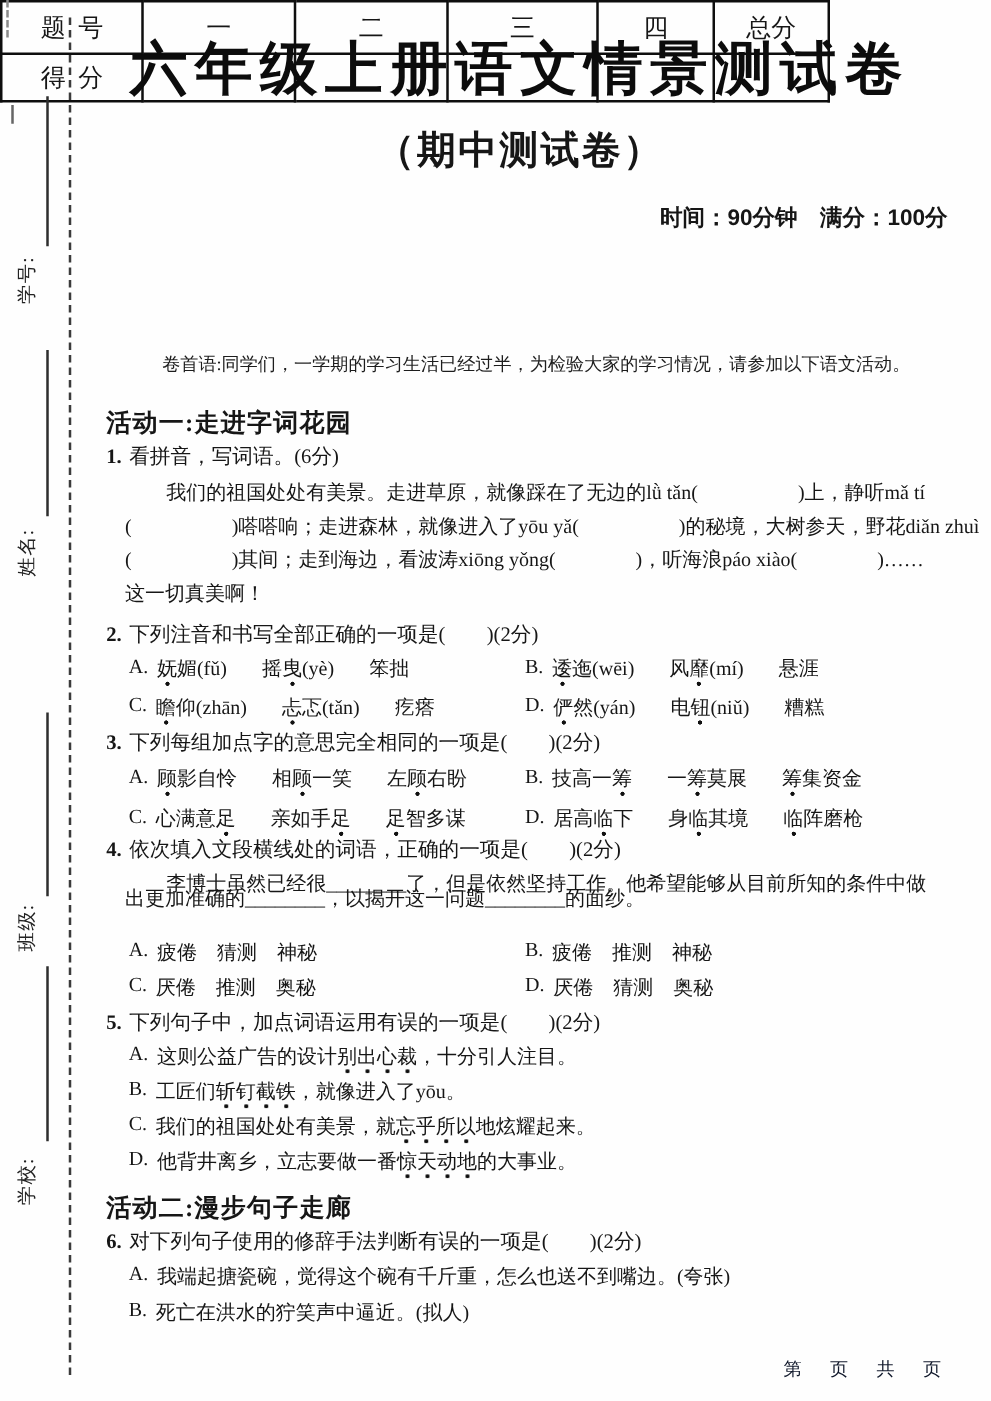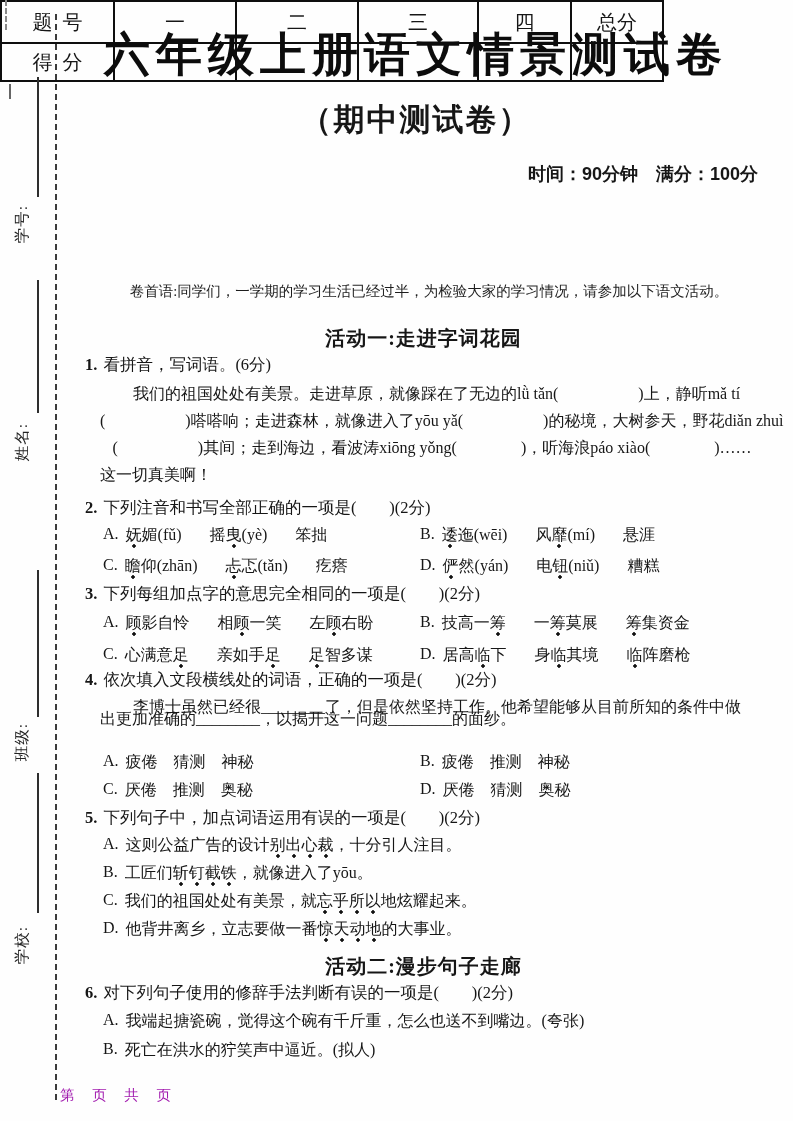--- a/index.html
+++ b/index.html
@@ -43,41 +43,41 @@
   .score-table{left:100px;top:192px;border-collapse:collapse;table-layout:fixed;}
   .score-table td,.score-table th{
     border:2px solid #0e0e0e;text-align:center;vertical-align:middle;
     font-size:20px;font-weight:400;padding:0;
   }
   .score-table .r1 td,.score-table .r1 th{height:40px;margin-left:44px;}
   .score-table .r2 td,.score-table .r2 th{height:36px;}
   .cell-label{letter-spacing:10px;text-indent:10px;}
   
   .preface{left:96px;width:666px;top:282px;text-align:center;font-size:14.5px;color:#1d1d1d;white-space:nowrap;}
-  .h-activity{left:85px;width:677px;text-align:center;font-size:20px;font-weight:700;letter-spacing:1px;white-space:nowrap;}
+  .h-activity{left:85px;width:677px;font-size:20px;font-weight:700;letter-spacing:1px;white-space:nowrap;}
   .stem{left:85px;font-size:16.5px;white-space:nowrap;}
   .qno{font-weight:700;margin-right:6px;}
   .line{left:100px;width:664px;font-size:16px;white-space:nowrap;}
   .ind{padding-left:33px;}
   .optrow{left:103px;width:660px;display:flex;font-size:16px;white-space:nowrap;}
   .col-l{width:317px;flex:0 0 317px;}
   .opt{display:flex;white-space:nowrap;}
   .ol{margin-right:7px;}
   .w{margin-right:28px;display:inline-block;}
   .w:last-child{margin-right:0;}
   
   .em{
     padding-bottom:6px;
     background-image:radial-gradient(circle,#111 1.5px,transparent 1.9px);
     background-size:1em 6px;background-repeat:repeat-x;background-position:0 100%;
   }
   .footer{
-    left:60px;width:700px;top:1086px;text-align:left;
-    font-family:Liberation Serif, serif;
-    font-size:14.5px;letter-spacing:7px;color:#a21caf;white-space:nowrap;
+    left:60px;width:700px;top:1086px;text-align:right;
+    font-family:Liberation Mono, monospace;
+    font-size:14.5px;letter-spacing:7px;color:#0f172a;white-space:nowrap;
   }
 </style>
 </head>
 <body>
 
 <div class="page">
 
   <div class="abs seal-line"></div>
   <div class="abs edge-mark-a"></div>
   <div class="abs edge-mark-b"></div>
@@ -126,21 +126,21 @@
 
   <div class="abs preface">卷首语:同学们，一学期的学习生活已经过半，为检验大家的学习情况，请参加以下语文活动。</div>
 
   <div class="abs h-activity" style="top:325px;">活动一:走进字词花园</div>
 
   <div class="abs stem" style="top:354px;">
     <span class="qno">1.</span><span>看拼音，写词语。(6分)</span>
   </div>
   <div class="abs line ind" style="top:384px;">我们的祖国处处有美景。走进草原，就像踩在了无边的lǜ tǎn(　　　　　)上，静听mǎ tí</div>
   <div class="abs line" style="top:411px;">(　　　　　)嗒嗒响；走进森林，就像进入了yōu yǎ(　　　　　)的秘境，大树参天，野花diǎn zhuì</div>
-  <div class="abs line" style="top:438px;text-align:center;">(　　　　　)其间；走到海边，看波涛xiōng yǒng(　　　　)，听海浪páo xiào(　　　　)……</div>
+  <div class="abs line" style="top:438px;">(　　　　　)其间；走到海边，看波涛xiōng yǒng(　　　　)，听海浪páo xiào(　　　　)……</div>
   <div class="abs line" style="top:465px;">这一切真美啊！</div>
 
   <div class="abs stem" style="top:497px;">
     <span class="qno">2.</span><span>下列注音和书写全部正确的一项是(　　)(2分)</span>
   </div>
   <div class="abs optrow" style="top:525px;">
     <div class="opt col-l">
       <span class="ol">A.</span>
       <span class="w"><span></span><span class="em">妩</span><span>媚(fǔ)</span></span>
       <span class="w"><span>摇</span><span class="em">曳</span><span>(yè)</span></span>

